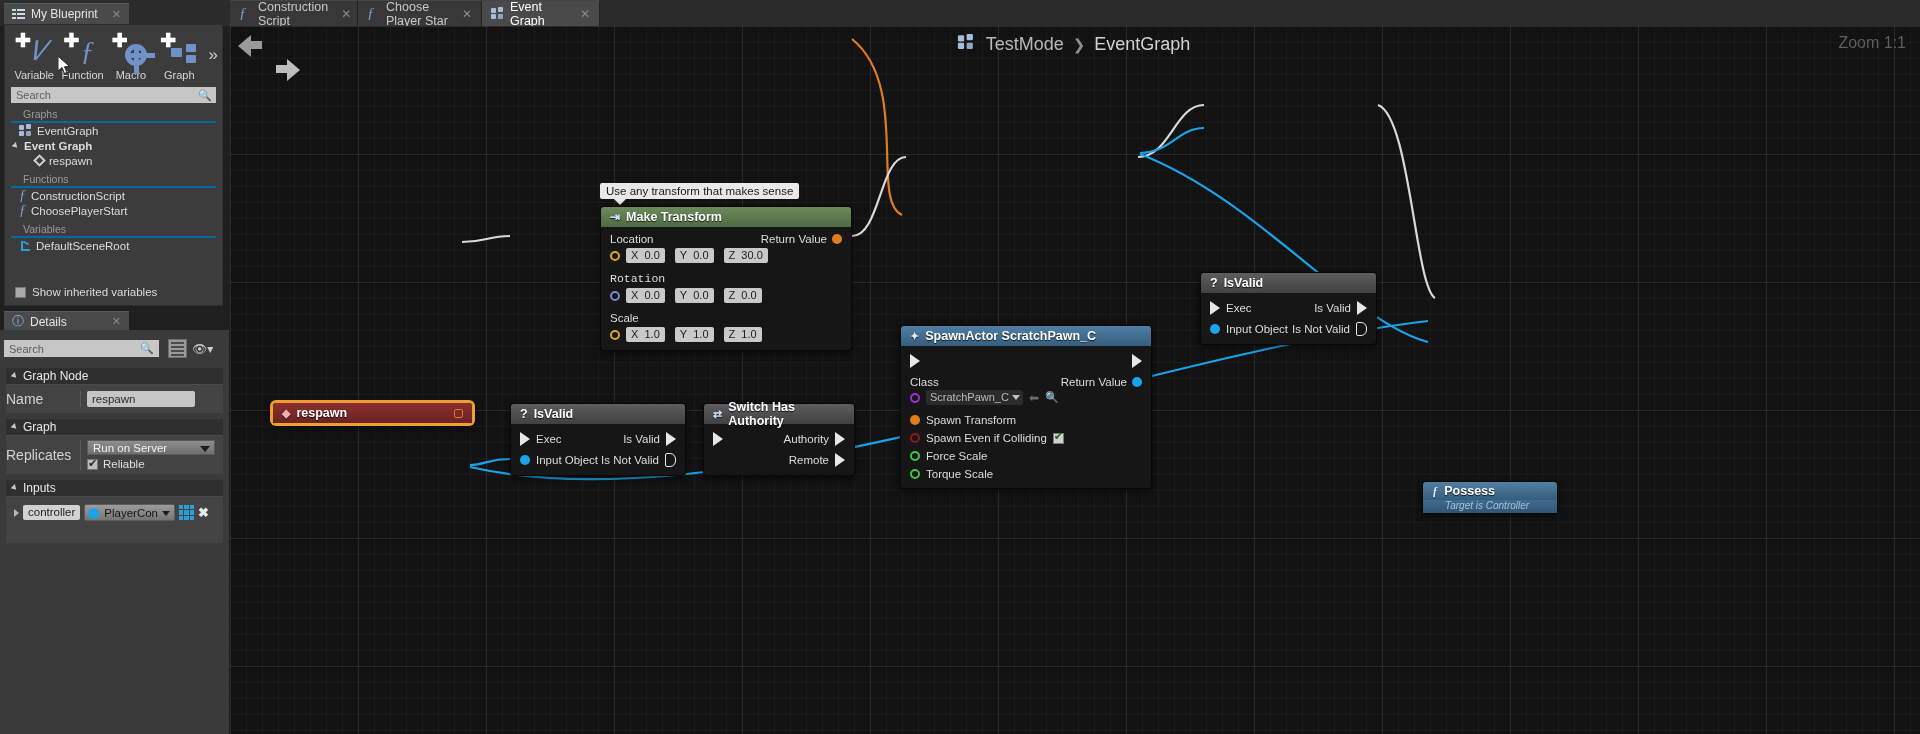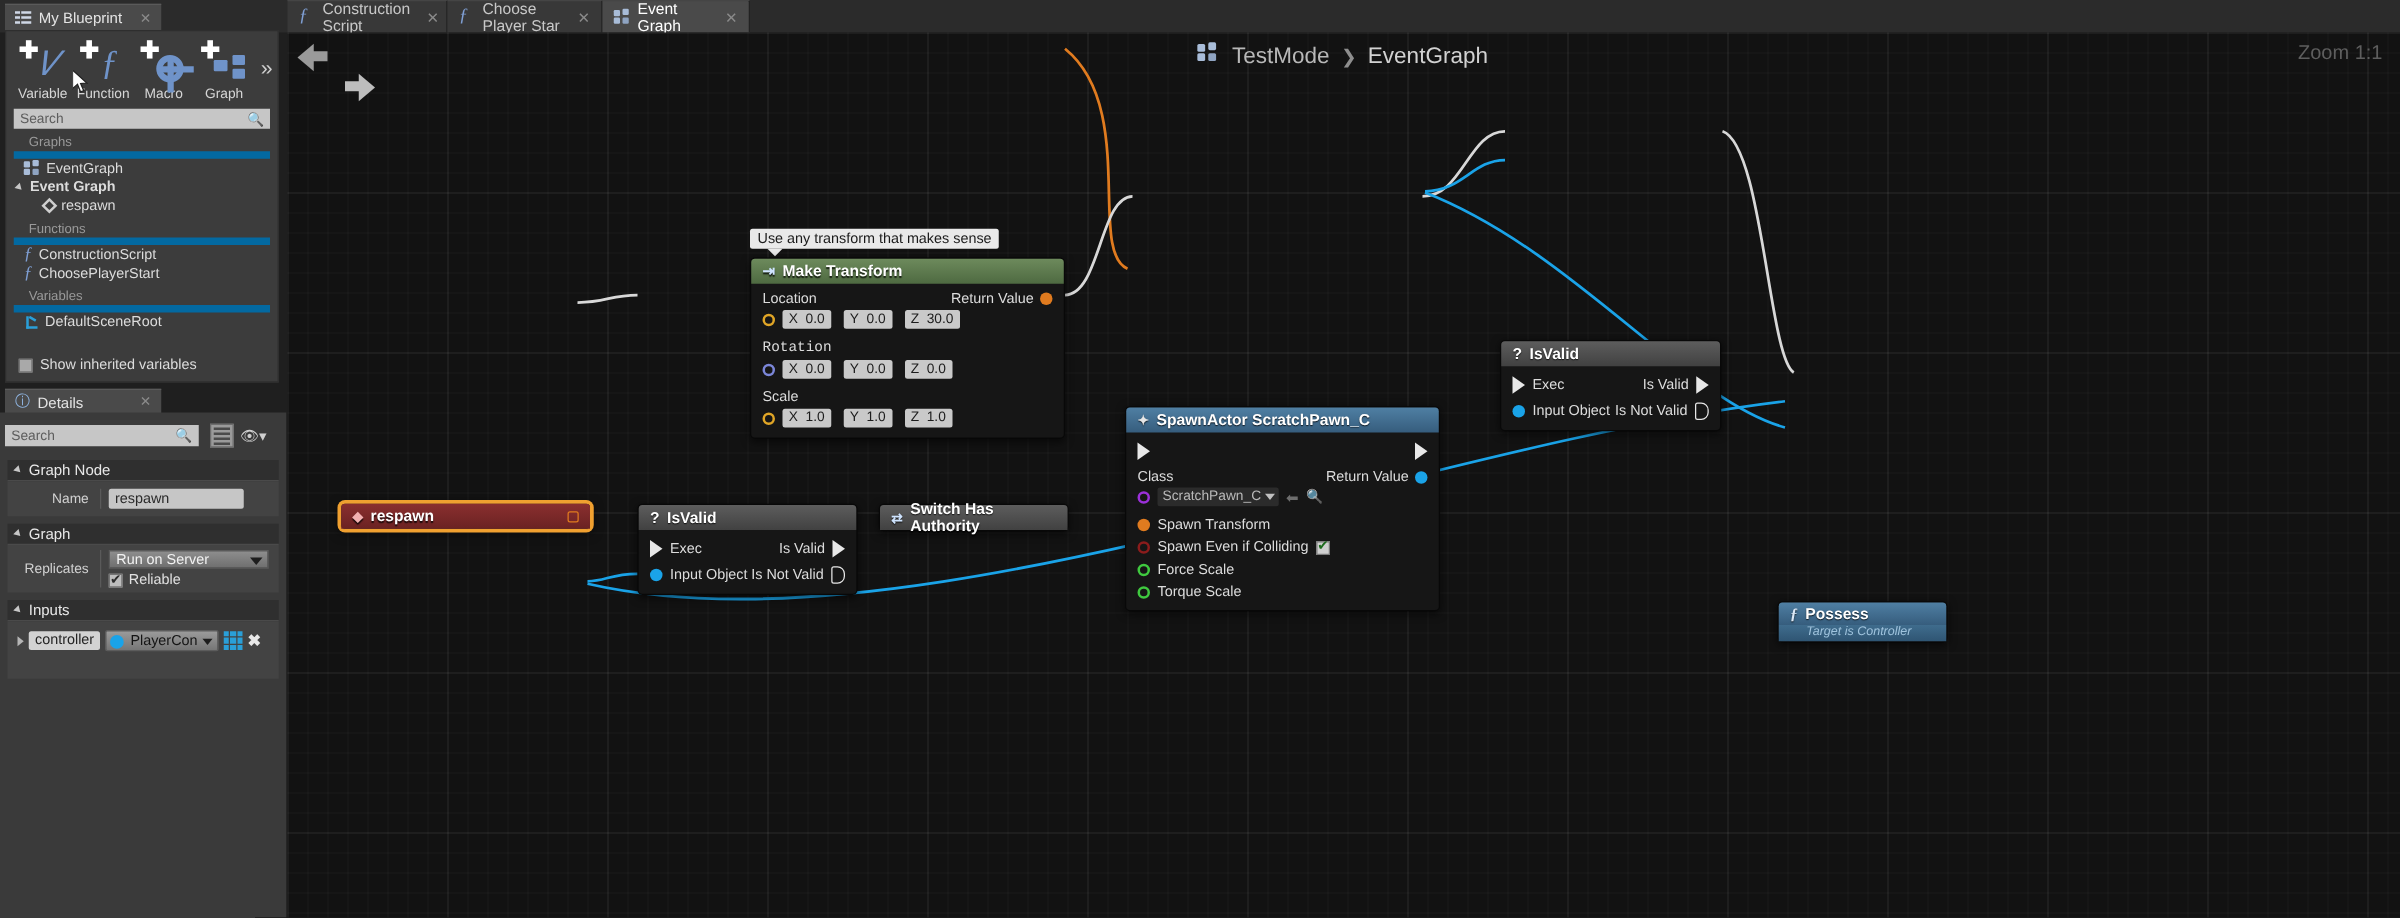--- a/index.html
+++ b/index.html
@@ -102,21 +102,21 @@
 
   .searchrow {
     margin: 4px 6px 0 6px; height: 16px; background: #c6c6c6;
     display: flex; align-items: center; padding: 0 5px;
     font-size: 11px; color: #5d5d5d; position: relative;
   }
   .searchrow .mag { position: absolute; right: 4px; top: 2px; }
 
   .treehdr {
     font-size: 10.5px; color: #9a9a9a; padding: 3px 0 1px 12px;
-    border-bottom: 6px solid #0369a1; margin: 2px 6px 0 6px;
+    border-bottom: 2px solid #0369a1; margin: 2px 6px 0 6px;
   }
   .treerow {
     display: flex; align-items: center; gap: 5px;
     font-size: 11.5px; color: #dcdcdc; padding: 1px 0 1px 14px; height: 15px;
   }
   .treerow.bold { font-weight: bold; padding-left: 8px; }
   .treerow.indent2 { padding-left: 30px; }
   .tri { width: 0; height: 0; border-left: 5px solid #c6c6c6;
          border-top: 3.5px solid transparent; border-bottom: 3.5px solid transparent;
          transform: rotate(45deg); margin-right: 1px; flex: none;}
@@ -163,22 +163,22 @@
   .det-eye { position: absolute; left: 192px; top: 12px; font-size: 12px; color: #cfcfcf; }
 
   .sec-hdr {
     margin: 0 6px; background: #2f2f2f; height: 17px;
     display: flex; align-items: center; gap: 5px; padding-left: 6px;
     font-size: 12px; font-weight: normal; color: #e8e8e8;
     border-bottom: 1px solid #4a4a4a;
   }
   .sec-body { margin: 0 6px 6px 6px; background: #434343; padding: 4px 0; }
   .prow { display: flex; align-items: center; min-height: 20px; }
-  .plabel { width: 74px; text-align: right; padding-right: 9px;
-            font-size: 11px; color: #d2d2d2; }
+  .plabel { width: 74px; padding-right: 9px;
+            font-size: 14px; color: #d2d2d2; }
   .pval { flex: 1; border-left: 1px solid #5a5a5a; padding-left: 6px; }
   .tfield { background: #c6c6c6; color: #2a2a2a; font-size: 11.5px;
             height: 16px; line-height: 16px; padding: 0 5px; border-radius: 2px;
             width: 108px; }
   .ddl { background: linear-gradient(#8e8e8e,#6f6f6f); color: #f2f2f2;
          font-size: 11.5px; height: 15px; line-height: 15px; padding: 0 5px;
          width: 128px; position: relative; border: 1px solid #5a5a5a; }
   .ddl .arr { position: absolute; right: 4px; top: 5px; width: 0; height: 0;
               border-left: 5px solid transparent; border-right: 5px solid transparent;
               border-top: 6px solid #1d1d1d; }
@@ -603,20 +603,35 @@
           </span>
         </div>
       </div>
     </div>
 
     <div class="node" style="left:473px;top:377px;width:152px;">
       <div class="nhdr" style="background:linear-gradient(#5d5d5d,#414141);">
         <span style="color:#cfe4ff;font-size:11px;">⇄</span>
         <span>Switch Has Authority</span>
       </div>
+      <div class="nbody">
+        <div class="prow-n" style="justify-content:space-between;">
+          <span class="pin-exec"></span>
+          <span style="display:flex;align-items:center;gap:6px;">
+            <span>Authority</span>
+            <span class="pin-exec"></span>
+          </span>
+        </div>
+        <div class="prow-n" style="justify-content:flex-end;padding-top:5px;">
+          <span style="display:flex;align-items:center;gap:6px;">
+            <span>Remote</span>
+            <span class="pin-exec"></span>
+          </span>
+        </div>
+      </div>
     </div>
 
     <div class="node" style="left:670px;top:299px;width:252px;">
       <div class="nhdr" style="background:linear-gradient(#4f7fa3,#365d7d);">
         <span style="color:#e6e6e6;font-size:11px;">✦</span>
         <span>SpawnActor ScratchPawn_C</span>
       </div>
       <div class="nbody">
         <div class="prow-n" style="justify-content:space-between;">
           <span class="pin-exec"></span>

